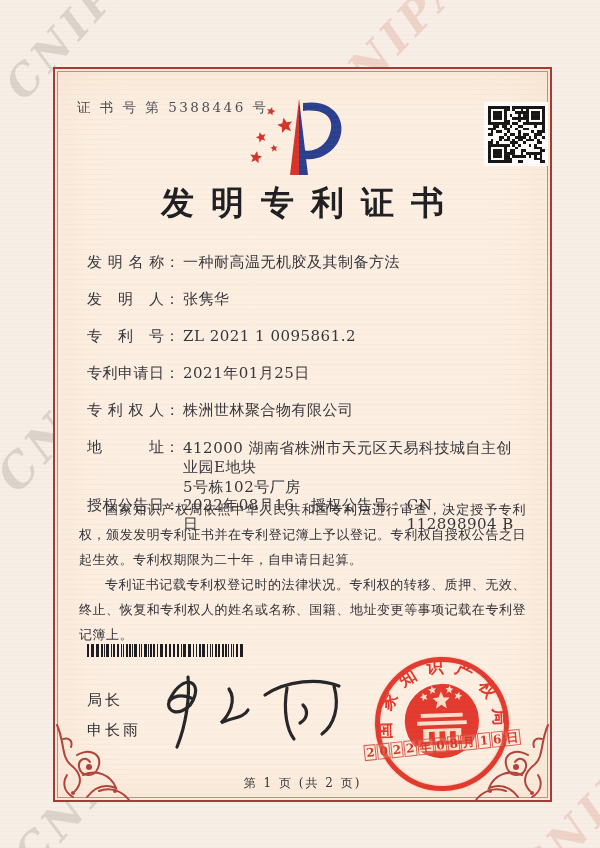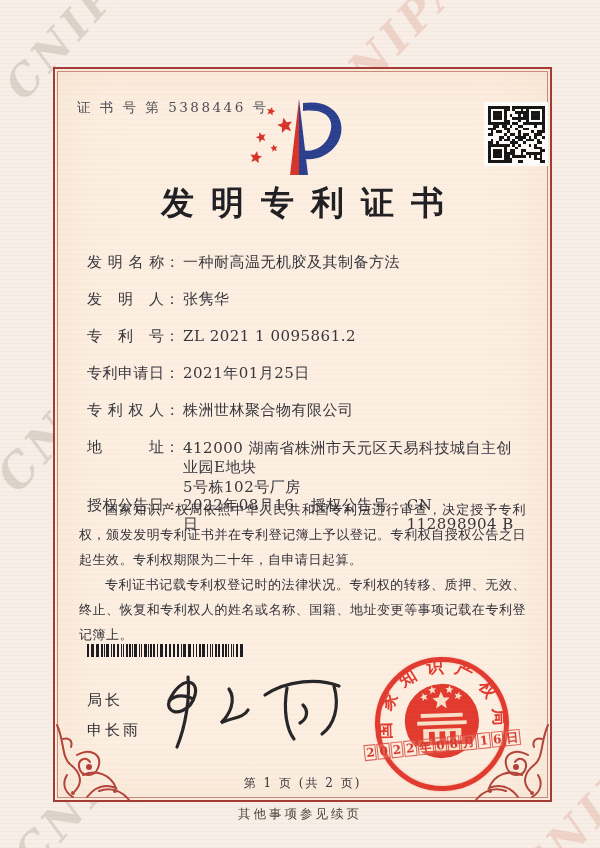--- a/index.html
+++ b/index.html
@@ -480,14 +480,13 @@
       <g fill="#b2433a">
         <circle cx="36" cy="56" r="3"></circle>
         <circle cx="20" cy="82" r="2"></circle>
         <circle cx="62" cy="80" r="2"></circle>
       </g>
     </svg>
 
     <div class="page-no">第 1 页 (共 2 页)</div>
   </div>
 
-  <div class="footer-note">其他事项参见续页</div>
 </div>
 
 </body></html>

